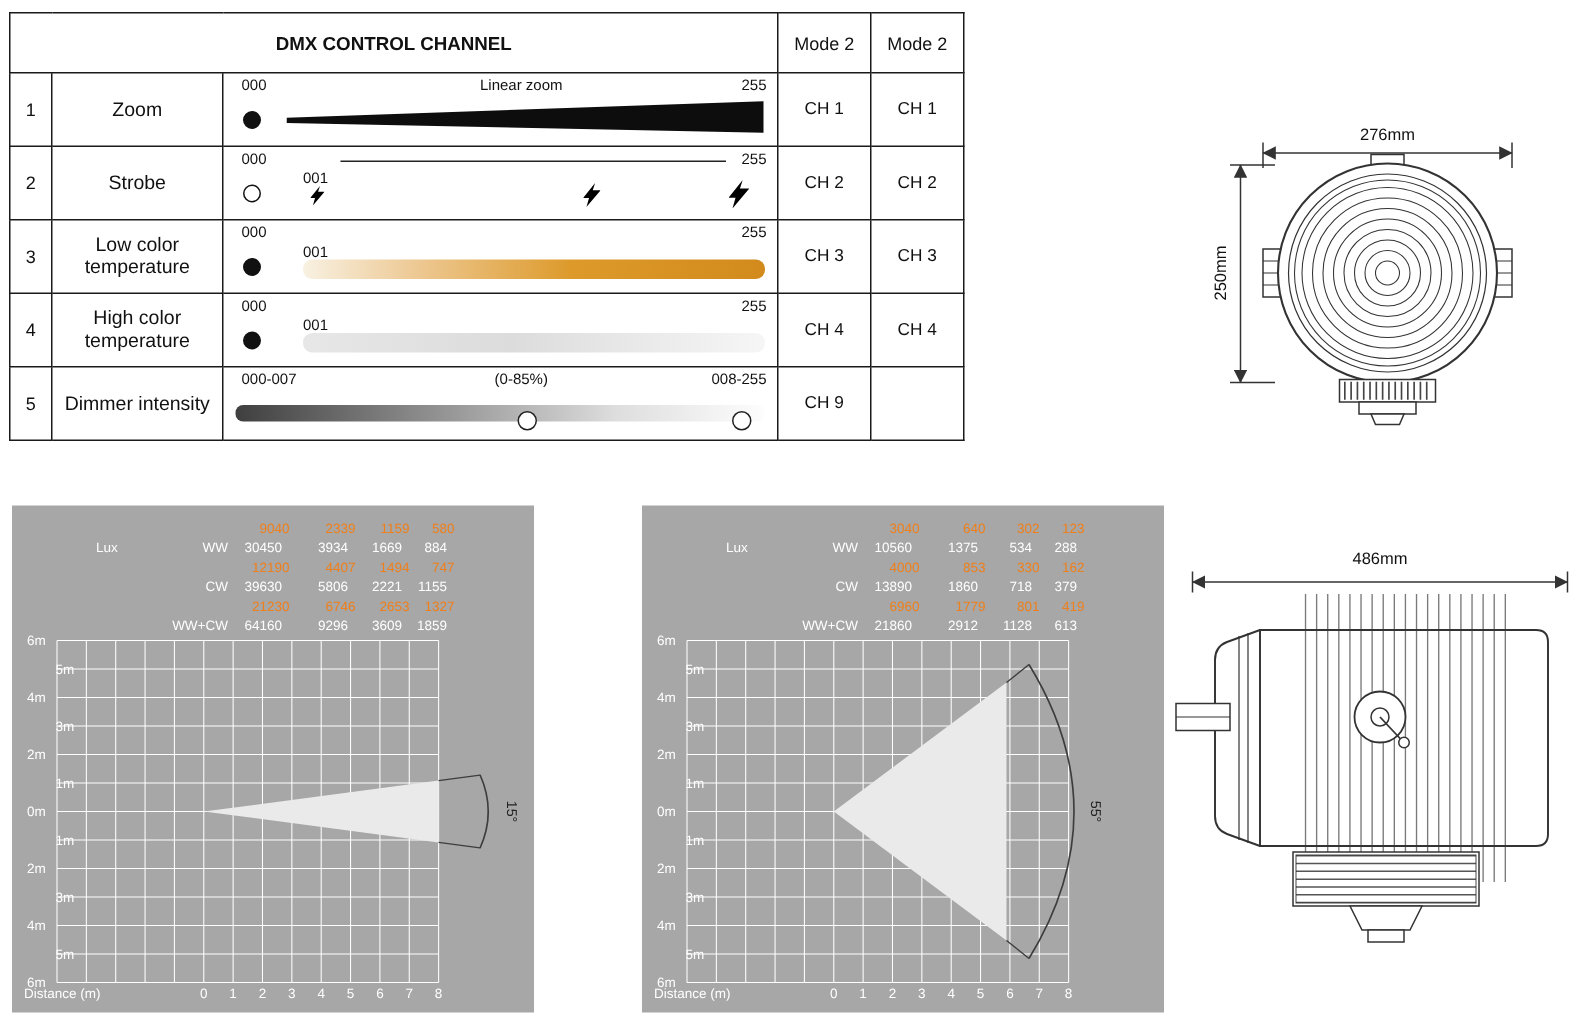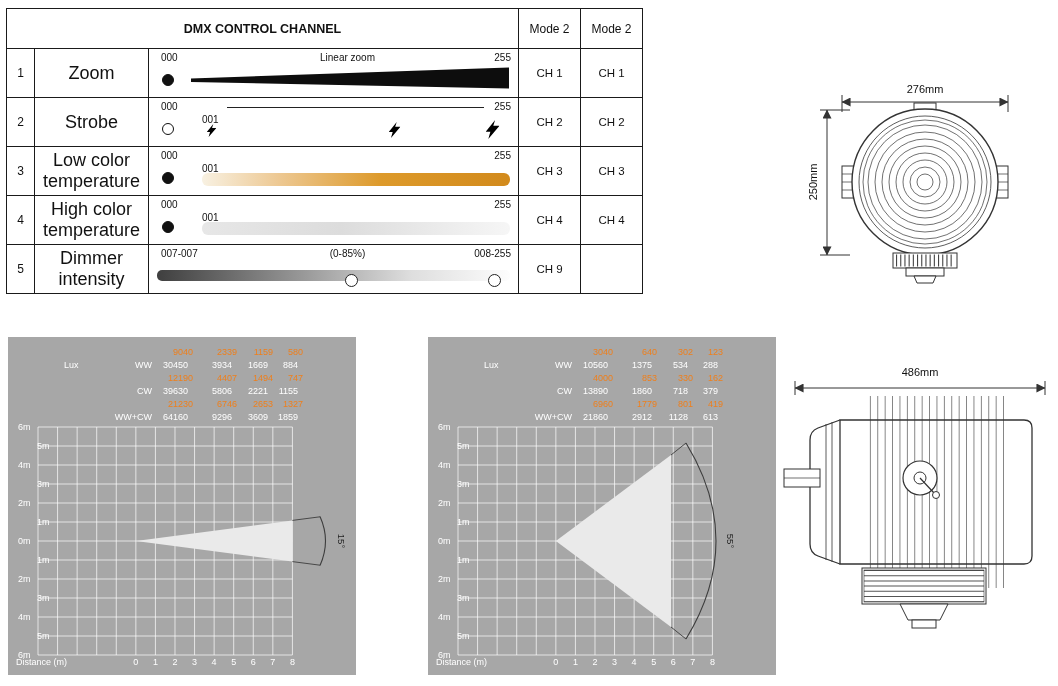--- a/index.html
+++ b/index.html
@@ -7,21 +7,21 @@
   .sheet{position:relative;width:1058px;height:686px;background:#fff;overflow:hidden;}
 
   
   table.dmx{position:absolute;left:6px;top:8px;border-collapse:collapse;table-layout:fixed;}
   .dmx th,.dmx td{border:1px solid #1a1a1a;padding:0;font-size:12px;color:#111;}
   .dmx thead tr{height:40px;}
   .dmx thead th.title{font-weight:bold;font-size:12.5px;text-align:center;}
   .dmx thead th.mode{font-weight:normal;font-size:12px;text-align:center;}
   .dmx tbody tr{height:48px;}
   td.num{text-align:center;}
-  td.nm{text-align:center;font-size:18px;line-height:1.15;}
+  td.nm{text-align:center;font-size:13px;line-height:1.15;}
   td.ch{text-align:center;font-size:11.5px;}
   .d{position:relative;height:48px;font-size:10px;}
   .t{position:absolute;top:3px;white-space:nowrap;}
   .t.l{left:12px;}
   .t.sub{left:53px;margin-top:13px;}
   .t.c{left:50%;transform:translateX(-50%);padding-left:28px;}
   .t.r{right:7px;}
   .dot{position:absolute;left:13px;top:25px;width:10px;height:10px;border:1.5px solid #111;border-radius:50%;background:#fff;}
   .dot.filled{background:#111;}
   .wedge{position:absolute;left:42px;top:18px;}
@@ -133,21 +133,21 @@
         </div>
           </td>
         <td class="ch">CH 4</td>
         <td class="ch">CH 4</td>
       </tr>
       <tr>
         <td class="num">5</td>
         <td class="nm">Dimmer intensity</td>
         <td class="diag">
             <div class="d">
-          <span class="t l">007-007</span>
+          <span class="t l">000-007</span>
           <span class="t c">(0-85%)</span>
           <span class="t r">008-255</span>
           <span class="bar dim"></span>
           <span class="ring r1"></span>
           <span class="ring r2"></span>
         </div>
           </td>
         <td class="ch">CH 9</td>
         <td class="ch"></td>
       </tr>

